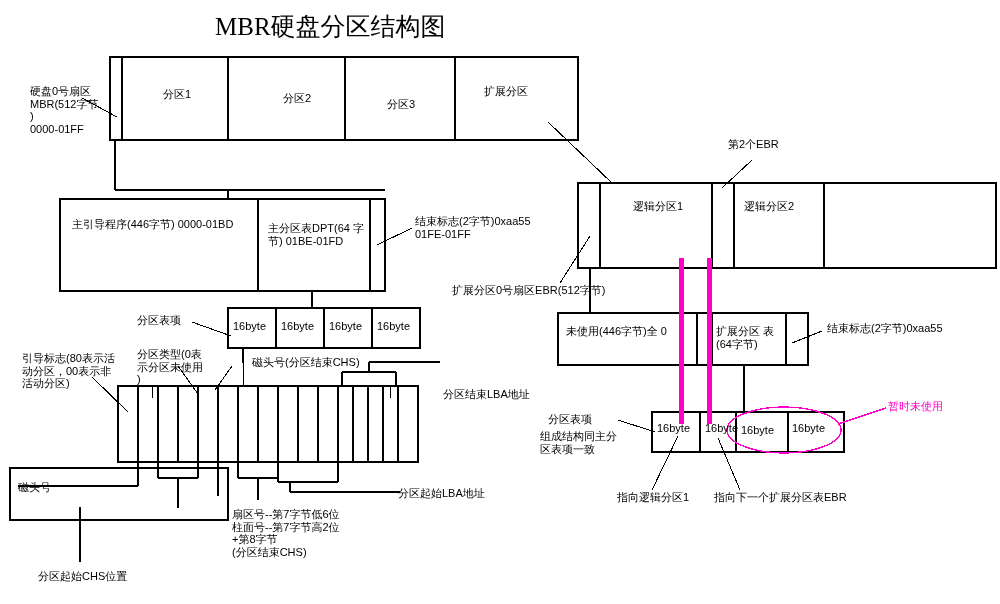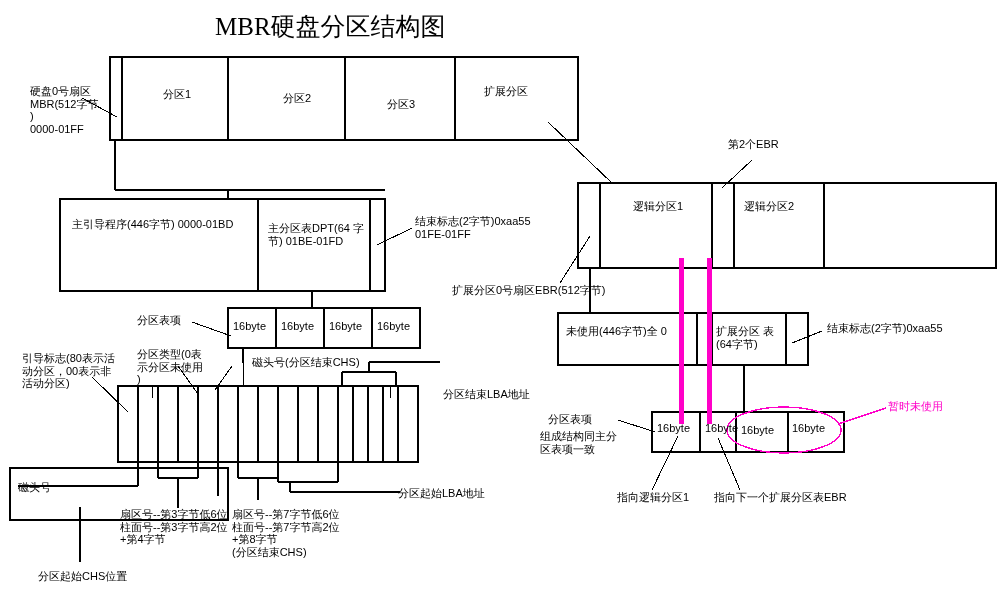--- a/index.html
+++ b/index.html
@@ -187,23 +187,20 @@
   <div class="lbl" style="left:8px;top:352px;width:118px;margin-left:14px;">引导标志(80表示活
 动分区，00表示非
 活动分区)</div>
   <div class="lbl" style="left:137px;top:348px;width:78px;">分区类型(0表
 示分区未使用
 )</div>
   <div class="lbl" style="left:252px;top:356px;">磁头号(分区结束CHS)</div>
   <div class="lbl" style="left:443px;top:356px;margin-top:32px;">分区结束LBA地址</div>
 
   <div class="lbl" style="left:18px;top:481px;">磁头号</div>
-  <div class="lbl" style="left:120px;top:508px;width:112px;">扇区号--第3字节低6位
-柱面号--第3字节高2位
-+第4字节</div>
   <div class="lbl" style="left:232px;top:508px;width:120px;">扇区号--第7字节低6位
 柱面号--第7字节高2位
 +第8字节
 (分区结束CHS)</div>
   <div class="lbl" style="left:398px;top:487px;">分区起始LBA地址</div>
   <div class="lbl" style="left:38px;top:570px;">分区起始CHS位置</div>
 
   <div class="lbl" style="left:633px;top:200px;">逻辑分区1</div>
   <div class="lbl" style="left:744px;top:200px;">逻辑分区2</div>
   <div class="lbl" style="left:728px;top:138px;">第2个EBR</div>

